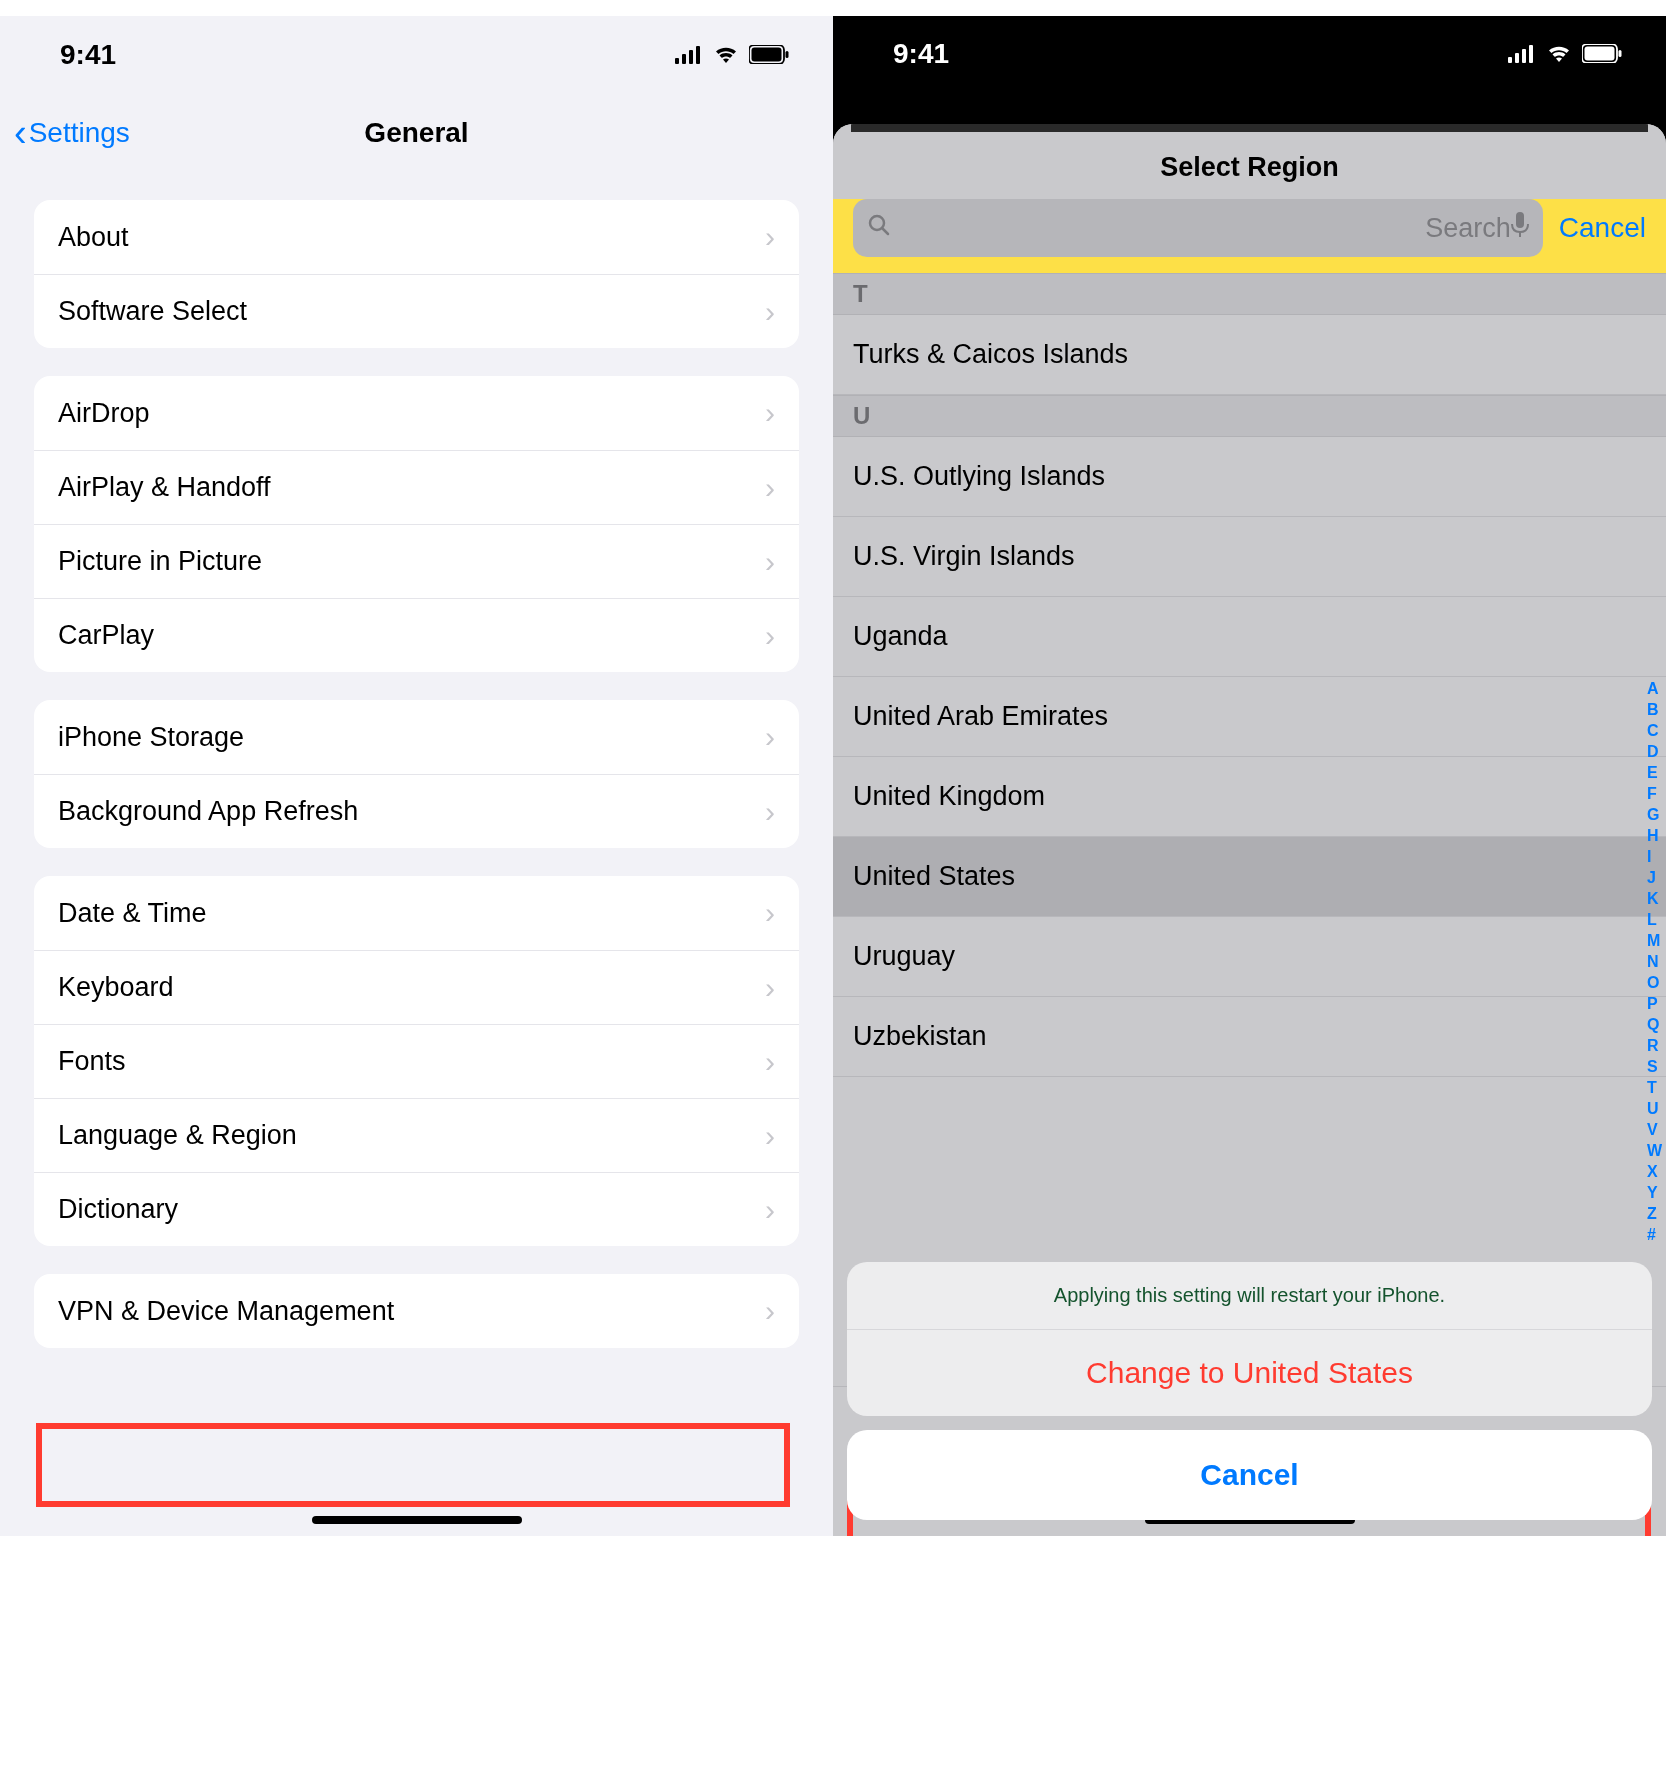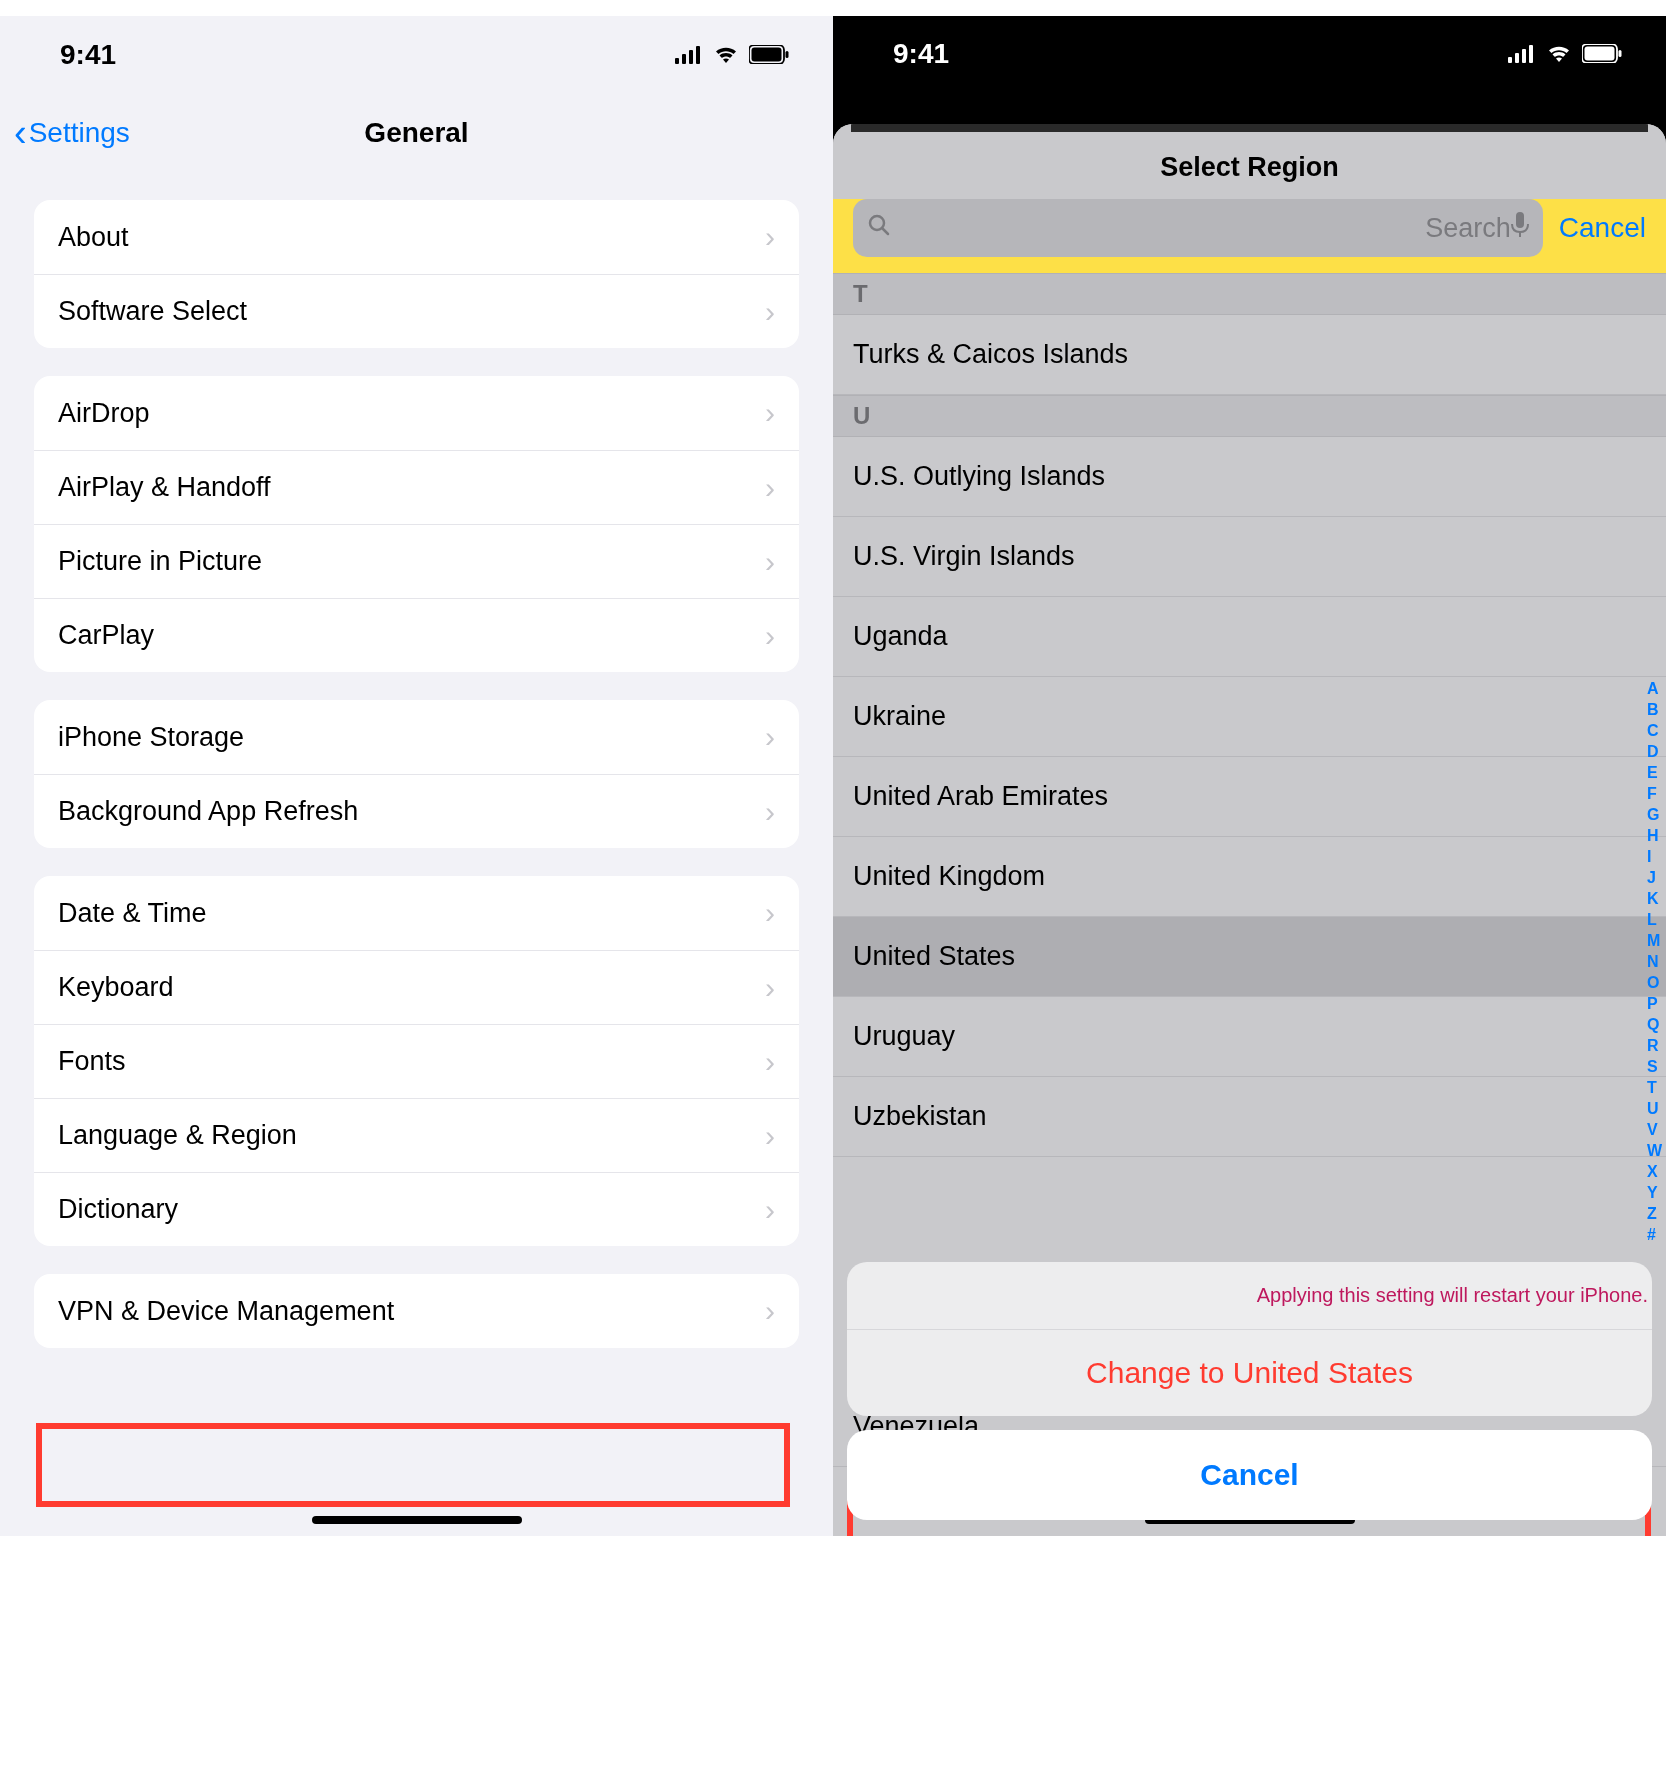--- a/index.html
+++ b/index.html
@@ -30,21 +30,21 @@
   .search-icon { color: #7a7a7e; font-size: 26px; margin-right: 10px; }
   .search-ph { color: #7a7a7e; font-size: 27px; flex: 1; }
   .mic-icon { color: #7a7a7e; font-size: 24px; }
   .cancel-link { color: #007aff; font-size: 28px; }
   .section-letter { background: #bdbdc1; padding: 6px 20px; font-size: 24px; font-weight: 600; color: #6b6b6f; border-top: 1px solid #b1b1b5; border-bottom: 1px solid #b1b1b5; }
   .region-row { padding: 24px 20px; font-size: 27px; color: #000; border-bottom: 1px solid #b7b7bb; }
   .region-selected { background: #aeaeb2; }
   .index-col { position: absolute; right: 4px; top: 554px; display: flex; flex-direction: column; font-size: 16px; font-weight: 600; color: #007aff; gap: 0; line-height: 21px; z-index: 10; }
   .action-sheet { position: absolute; left: 14px; right: 14px; bottom: 16px; z-index: 60; }
   .action-group-top { background: #ededee; border-radius: 20px; overflow: hidden; }
-  .action-msg { text-align: right; padding: 22px 4px; font-size: 20px; color: #be185d; }
+  .action-msg { text-align: center; padding: 22px 12px; font-size: 20px; color: #14532d; }
   .action-change { text-align: center; padding: 26px 0; font-size: 30px; color: #ff3b30; border-top: 1px solid #d7d7da; }
   .action-cancel { margin-top: 14px; background: #fff; border-radius: 20px; text-align: center; padding: 28px 10px; font-size: 30px; font-weight: 600; color: #007aff; }
   .hidden-list-tail { padding: 24px 20px; font-size: 27px; color: #000; border-bottom: 1px solid #b7b7bb; }
 </style>
 </head>
 <body>
 
 <div class="screen screen-left">
   <div class="status-bar">
     <span>9:41</span>
@@ -205,21 +205,20 @@
       <span class="cancel-link">Cancel</span>
     </div>
 
     <div class="section-letter">T</div>
     <div class="region-row">Turks &amp; Caicos Islands</div>
 
     <div class="section-letter">U</div>
     <div class="region-row">U.S. Outlying Islands</div>
     <div class="region-row">U.S. Virgin Islands</div>
     <div class="region-row">Uganda</div>
-    <div class="region-row">Ukraine</div>
     <div class="region-row">United Arab Emirates</div>
     <div class="region-row">United Kingdom</div>
     <div class="region-row region-selected">United States</div>
     <div class="region-row">Uruguay</div>
     <div class="region-row">Uzbekistan</div>
     <div style="height:230px;"></div>
     <div class="hidden-list-tail">Venezuela</div>
 
     <div class="index-col">
       <span>A</span>

